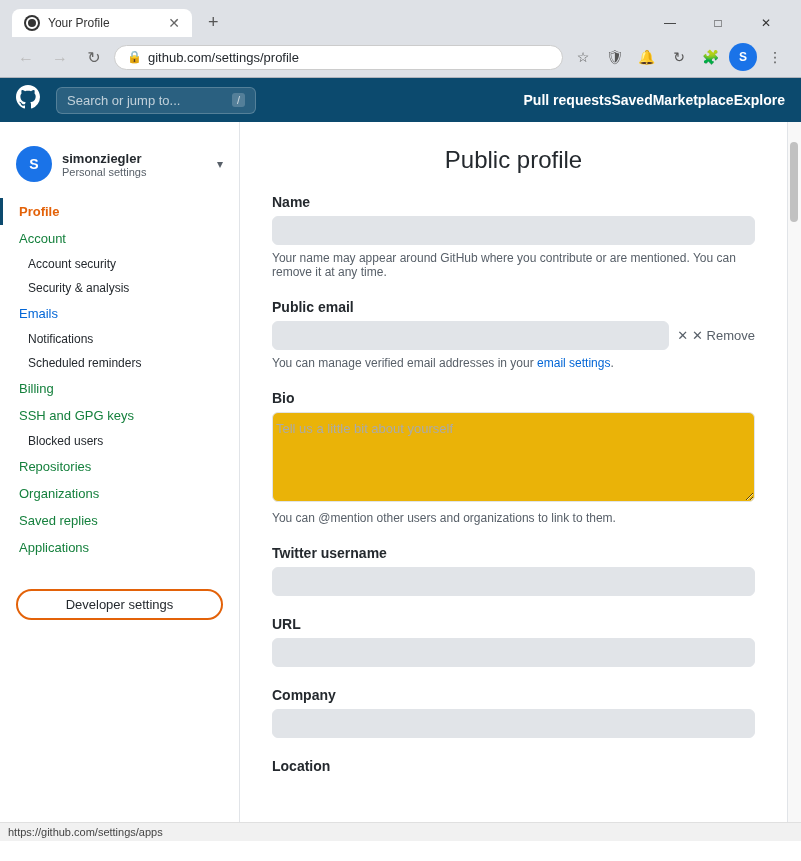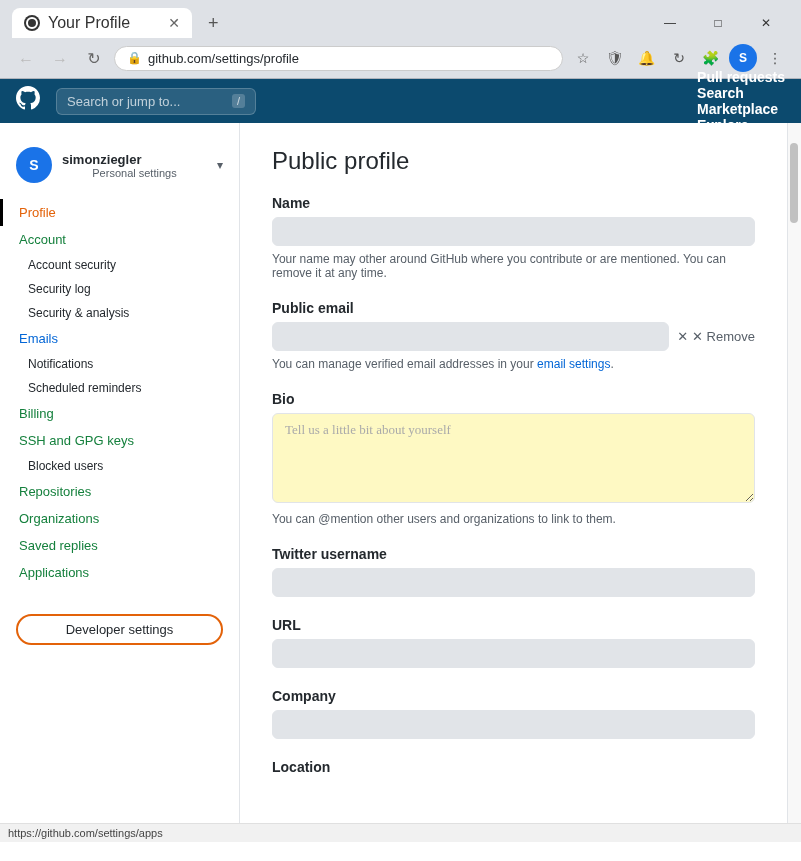--- a/index.html
+++ b/index.html
@@ -3,71 +3,71 @@
   <meta charset="utf-8">
   <style>
     * { box-sizing: border-box; margin: 0; padding: 0; }
     body { font-family: -apple-system, BlinkMacSystemFont, "Segoe UI", Helvetica, Arial, sans-serif; font-size: 14px; background: #fff; color: #24292e; width: 801px; }
 
     
     .browser-frame { background: #dee1e6; border-bottom: 1px solid #b0b4bc; }
     .browser-titlebar { display: flex; align-items: center; padding: 8px 12px 0; gap: 8px; }
     .browser-tab { display: flex; align-items: center; background: #fff; border-radius: 8px 8px 0 0; padding: 6px 12px; font-size: 12px; color: #333; gap: 8px; min-width: 180px; }
     .browser-tab-icon { width: 16px; height: 16px; background: #333; border-radius: 50%; display: flex; align-items: center; justify-content: center; }
-    .browser-tab-title { flex: 1; font-size: 16px; }
+    .browser-tab-title { flex: 1; font-size: 12px; }
     .browser-tab-close { color: #666; cursor: pointer; font-size: 14px; }
     .browser-new-tab { background: none; border: none; font-size: 18px; color: #555; cursor: pointer; padding: 4px 8px; }
     .browser-controls { display: flex; align-items: center; padding: 6px 12px; gap: 6px; background: #dee1e6; }
     .browser-nav-btn { width: 28px; height: 28px; border-radius: 50%; border: none; background: none; cursor: pointer; display: flex; align-items: center; justify-content: center; color: #666; font-size: 16px; }
     .browser-nav-btn.disabled { color: #bbb; cursor: default; }
     .address-bar { flex: 1; background: #fff; border: 1px solid #ccc; border-radius: 20px; padding: 4px 12px; display: flex; align-items: center; gap: 6px; font-size: 13px; }
     .address-bar-lock { color: #333; font-size: 12px; }
     .address-bar-url { flex: 1; color: #24292e; }
     .browser-action-icons { display: flex; align-items: center; gap: 4px; }
     .browser-action-icon { width: 28px; height: 28px; border-radius: 50%; border: none; background: none; cursor: pointer; display: flex; align-items: center; justify-content: center; font-size: 14px; color: #555; }
     .browser-action-icon.user-avatar { background: #1a73e8; color: #fff; font-weight: bold; border-radius: 50%; font-size: 12px; }
     .browser-window-controls { display: flex; gap: 2px; margin-left: auto; }
     .win-btn { width: 46px; height: 28px; border: none; background: none; cursor: pointer; display: flex; align-items: center; justify-content: center; font-size: 12px; color: #333; }
 
     
     .gh-header { background: #0c4a6e; padding: 0 16px; display: flex; align-items: center; gap: 16px; height: 44px; }
     .gh-logo { color: #fff; font-size: 24px; }
     .gh-search { background: rgba(255,255,255,0.125); border: 1px solid rgba(255,255,255,0.2); border-radius: 6px; padding: 5px 10px; color: #fff; font-size: 13px; display: flex; align-items: center; gap: 8px; width: 200px; cursor: pointer; }
     .gh-search-text { flex: 1; color: rgba(255,255,255,0.7); }
     .gh-search-kbd { background: rgba(255,255,255,0.2); border-radius: 3px; padding: 1px 5px; font-size: 11px; color: rgba(255,255,255,0.7); }
-    .gh-nav { display: flex; align-items: flex-start; margin-left: auto; flex-direction: column; }
+    .gh-nav { display: flex; align-items: flex-end; margin-left: auto; }
     .gh-nav-link { color: #fff; text-decoration: none; font-size: 14px; font-weight: 600; }
 
     
     .page-layout { display: flex; min-height: 700px; }
 
     
     .sidebar { width: 240px; min-width: 240px; border-right: 1px solid #e1e4e8; padding: 16px 0; }
     .sidebar-user { display: flex; align-items: center; gap: 10px; padding: 8px 16px 16px; cursor: pointer; }
     .sidebar-avatar { width: 36px; height: 36px; background: #1a73e8; border-radius: 50%; display: flex; align-items: center; justify-content: center; color: #fff; font-weight: bold; font-size: 14px; }
     .sidebar-user-info { flex: 1; }
     .sidebar-username { font-weight: 600; font-size: 13px; }
-    .sidebar-subtitle { color: #586069; font-size: 11px; text-align: center; }
+    .sidebar-subtitle { color: #586069; font-size: 11px; }
     .sidebar-chevron { color: #586069; font-size: 12px; }
     .sidebar-section { margin-bottom: 4px; }
     .sidebar-item { display: block; padding: 6px 16px; font-size: 13px; color: #15803d; text-decoration: none; cursor: pointer; border-left: 3px solid transparent; }
-    .sidebar-item.active { color: #e36209; border-left: 3px solid #000000; font-weight: 400; background: transparent; }
+    .sidebar-item.active { color: #e36209; border-left: 3px solid #0c4a6e; font-weight: 700; background: transparent; }
     .sidebar-item.link-blue { color: #0366d6; }
     .sidebar-sub-item { display: block; padding: 5px 16px 5px 28px; font-size: 12px; color: #24292e; text-decoration: none; cursor: pointer; }
     .sidebar-developer { display: block; padding: 6px 16px; font-size: 13px; color: #24292e; text-decoration: none; cursor: pointer; border: 2px solid #e36209; border-radius: 20px; margin: 8px 16px; }
 
     
     .main-content { flex: 1; padding: 24px 32px; overflow-y: auto; }
-    .page-title { font-size: 24px; font-weight: 400; margin-bottom: 20px; }
+    .page-title { font-size: 24px; font-weight: 400; margin-bottom: 20px; text-align: center; }
     .form-section { margin-bottom: 20px; }
     .form-label { font-weight: 600; font-size: 14px; margin-bottom: 6px; display: block; }
     .form-input { width: 100%; padding: 6px 10px; border: 1px solid #e1e4e8; border-radius: 6px; font-size: 13px; background: #fff; color: #24292e; }
     .form-hint { font-size: 12px; color: #586069; margin-top: 6px; }
     .form-hint a { color: #0366d6; text-decoration: none; }
-    .form-textarea { width: 100%; padding: 8px 12px; border: 1px solid #e1e4e8; border-radius: 6px; font-size: 13px; background: #fef9c3; color: #24292e; resize: vertical; min-height: 90px; font-family: Liberation Serif, serif; }
+    .form-textarea { width: 100%; padding: 8px 3px; border: 1px solid #e1e4e8; border-radius: 6px; font-size: 13px; background: #eab308; color: #24292e; resize: vertical; min-height: 90px; font-family: Liberation Sans, sans-serif; }
     .form-textarea::placeholder { color: #aaa; }
     .form-select-row { display: flex; align-items: center; gap: 8px; }
     .form-select { flex: 1; padding: 6px 10px; border: 1px solid #e1e4e8; border-radius: 6px; font-size: 13px; background: #e1e4e8; color: #e1e4e8; appearance: none; cursor: pointer; }
     .form-remove-btn { display: flex; align-items: center; gap: 4px; color: #586069; font-size: 13px; cursor: pointer; background: none; border: none; padding: 6px 0; }
 
     
     .status-bar { background: #f1f1f1; border-top: 1px solid #e0e0e0; padding: 3px 8px; font-size: 11px; color: #444; display: flex; }
 
     
     .page-wrapper { position: relative; overflow: hidden; }
@@ -118,21 +118,21 @@
     <svg width="24" height="24" viewBox="0 0 16 16" fill="white">
       <path d="M8 0C3.58 0 0 3.58 0 8c0 3.54 2.29 6.53 5.47 7.59.4.07.55-.17.55-.38 0-.19-.01-.82-.01-1.49-2.01.37-2.53-.49-2.69-.94-.09-.23-.48-.94-.82-1.13-.28-.15-.68-.52-.01-.53.63-.01 1.08.58 1.23.82.72 1.21 1.87.87 2.33.66.07-.52.28-.87.51-1.07-1.78-.2-3.64-.89-3.64-3.95 0-.87.31-1.59.82-2.15-.08-.2-.36-1.02.08-2.12 0 0 .67-.21 2.2.82.64-.18 1.32-.27 2-.27.68 0 1.36.09 2 .27 1.53-1.04 2.2-.82 2.2-.82.44 1.1.16 1.92.08 2.12.51.56.82 1.27.82 2.15 0 3.07-1.87 3.75-3.65 3.95.29.25.54.73.54 1.48 0 1.07-.01 1.93-.01 2.2 0 .21.15.46.55.38A8.013 8.013 0 0016 8c0-4.42-3.58-8-8-8z"></path>
     </svg>
   </div>
   <div class="gh-search">
     <span class="gh-search-text">Search or jump to...</span>
     <span class="gh-search-kbd">/</span>
   </div>
   <nav class="gh-nav">
     <a class="gh-nav-link" href="#">Pull requests</a>
-    <a class="gh-nav-link" href="#">Search</a>
+    <a class="gh-nav-link" href="#">Saved</a>
     <a class="gh-nav-link" href="#">Marketplace</a>
     <a class="gh-nav-link" href="#">Explore</a>
   </nav>
 </div>
 
 <div class="page-wrapper">
   <div class="page-layout">
 
     <div class="sidebar">
       <div class="sidebar-user">
@@ -143,21 +143,20 @@
           <div class="sidebar-username">simonziegler</div>
           <div class="sidebar-subtitle">Personal settings</div>
         </div>
         <span class="sidebar-chevron">▾</span>
       </div>
 
       <div class="sidebar-section">
         <a class="sidebar-item active" href="#">Profile</a>
         <a class="sidebar-item" href="#">Account</a>
         <a class="sidebar-sub-item" href="#">Account security</a>
-        <a class="sidebar-sub-item" href="#">Security log</a>
         <a class="sidebar-sub-item" href="#">Security &amp; analysis</a>
         <a class="sidebar-item link-blue" href="#">Emails</a>
         <a class="sidebar-sub-item" href="#">Notifications</a>
         <a class="sidebar-sub-item" href="#">Scheduled reminders</a>
         <a class="sidebar-item" href="#">Billing</a>
         <a class="sidebar-item" href="#">SSH and GPG keys</a>
         <a class="sidebar-sub-item" href="#">Blocked users</a>
         <a class="sidebar-item" href="#">Repositories</a>
         <a class="sidebar-item" href="#">Organizations</a>
         <a class="sidebar-item" href="#">Saved replies</a>
@@ -167,21 +166,21 @@
         </div>
       </div>
     </div>
 
     <div class="main-content">
       <h1 class="page-title">Public profile</h1>
 
       <div class="form-section">
         <label class="form-label">Name</label>
         <input type="text" class="form-input" style="background: rgb(225, 228, 232); color: rgb(225, 228, 232);" value="                    ">
-        <p class="form-hint">Your name may other around GitHub where you contribute or are mentioned. You can remove it at any time.</p>
+        <p class="form-hint">Your name may appear around GitHub where you contribute or are mentioned. You can remove it at any time.</p>
       </div>
 
       <div class="form-section">
         <label class="form-label">Public email</label>
         <div class="form-select-row">
           <select class="form-select" style="background:#e1e4e8; color:#e1e4e8; flex:1; padding: 6px 10px; border: 1px solid #e1e4e8; border-radius: 6px; font-size: 13px;">
             <option></option>
           </select>
           <button class="form-remove-btn">
             <span>✕</span>

